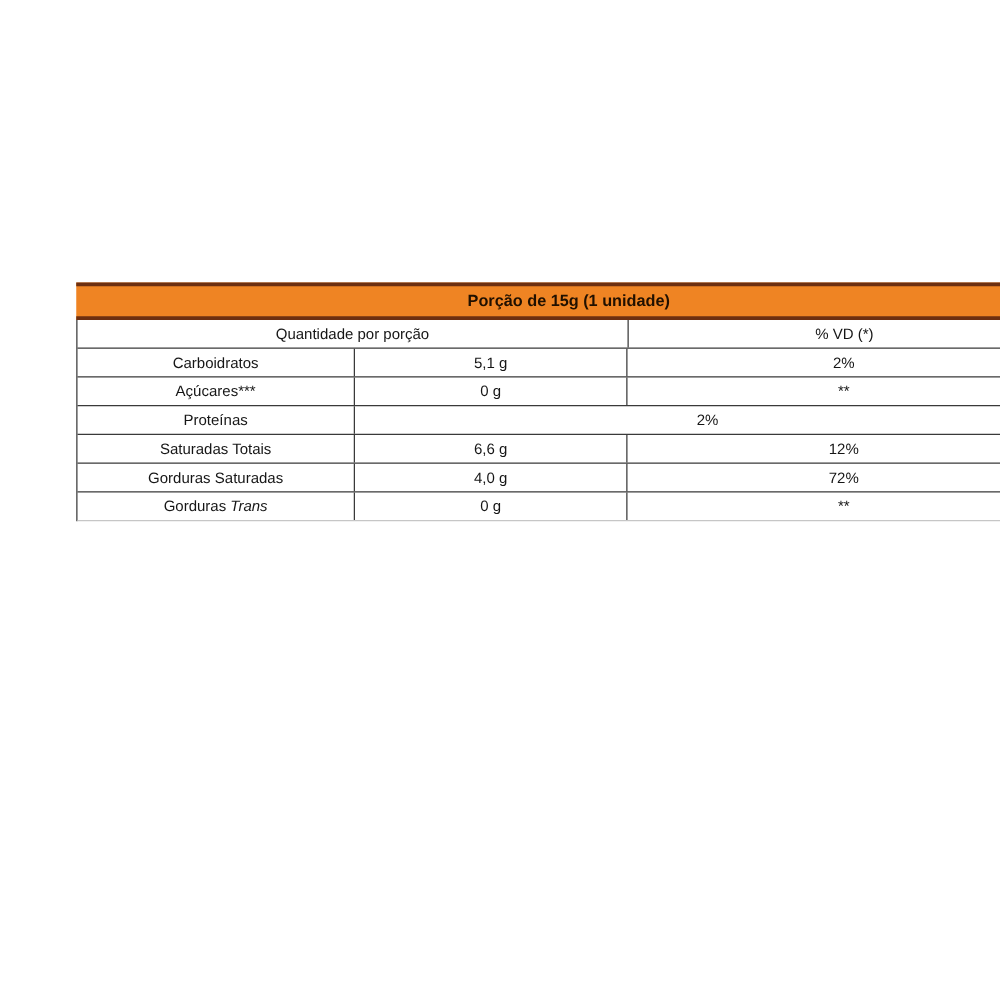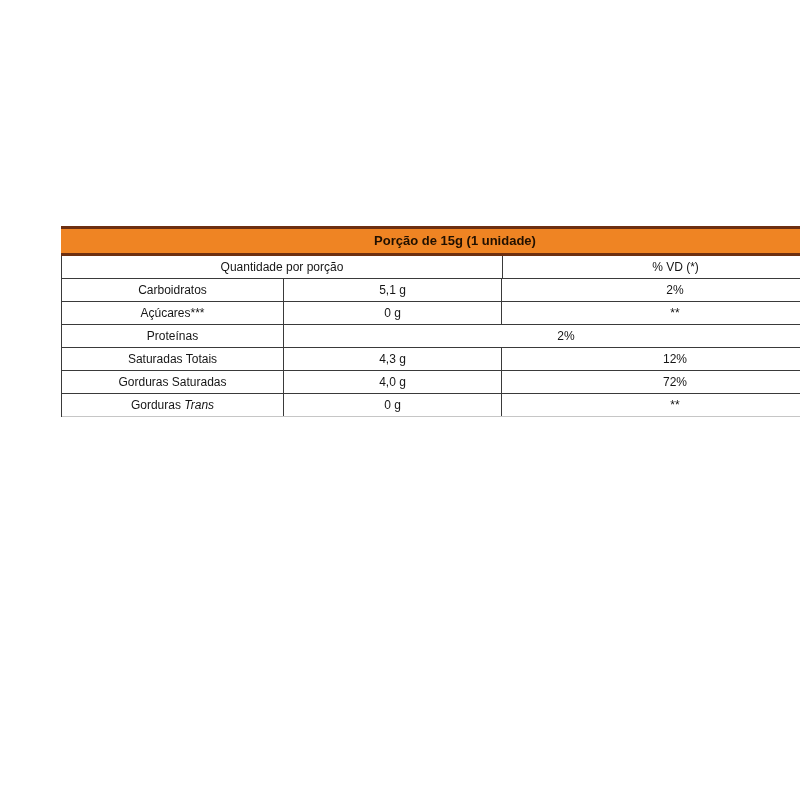--- a/index.html
+++ b/index.html
@@ -95,21 +95,21 @@
             <div class="cell c1">Açúcares***</div>
             <div class="cell c2">0 g</div>
             <div class="cell c3">**</div>
           </div>
           <div class="row">
             <div class="cell c1">Proteínas</div>
             <div class="cell c3">2%</div>
           </div>
           <div class="row">
             <div class="cell c1">Saturadas Totais</div>
-            <div class="cell c2">4,3 g</div>
+            <div class="cell c2">6,6 g</div>
             <div class="cell c3">12%</div>
           </div>
           <div class="row">
             <div class="cell c1">Gorduras Saturadas</div>
             <div class="cell c2">4,0 g</div>
             <div class="cell c3">72%</div>
           </div>
           <div class="row">
             <div class="cell c1">Gorduras <span class="it">Trans</span></div>
             <div class="cell c2">0 g</div>

